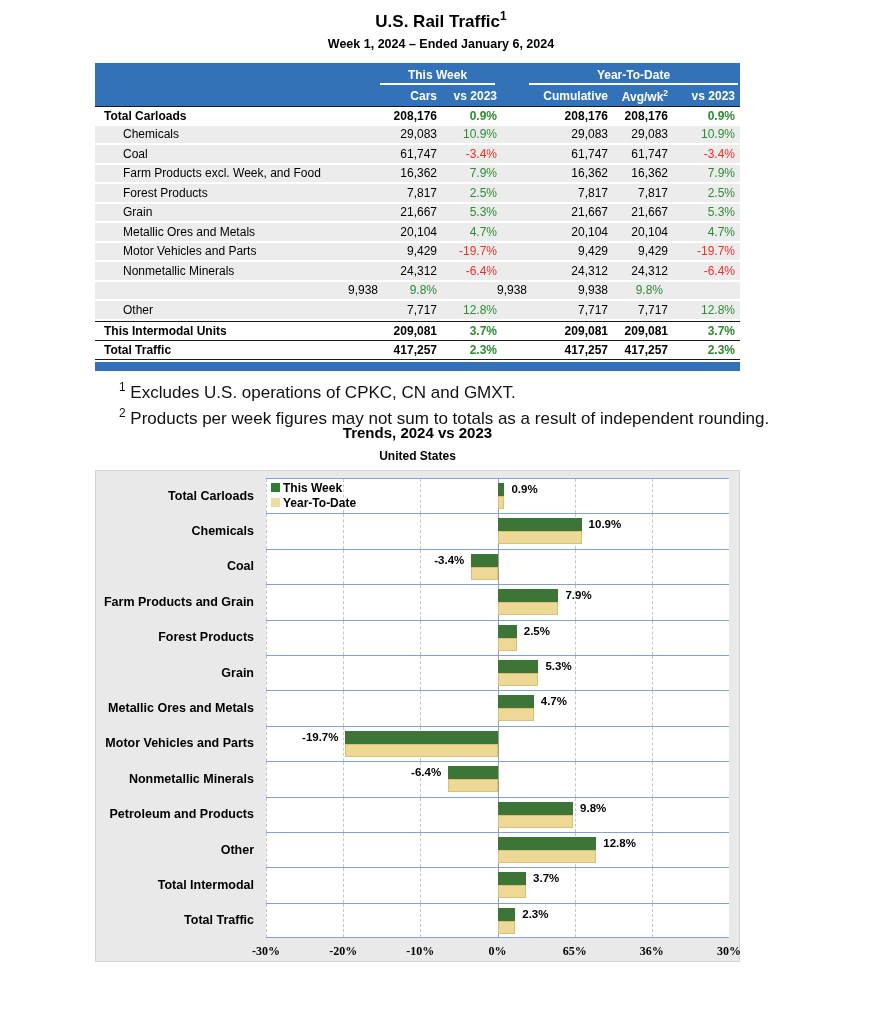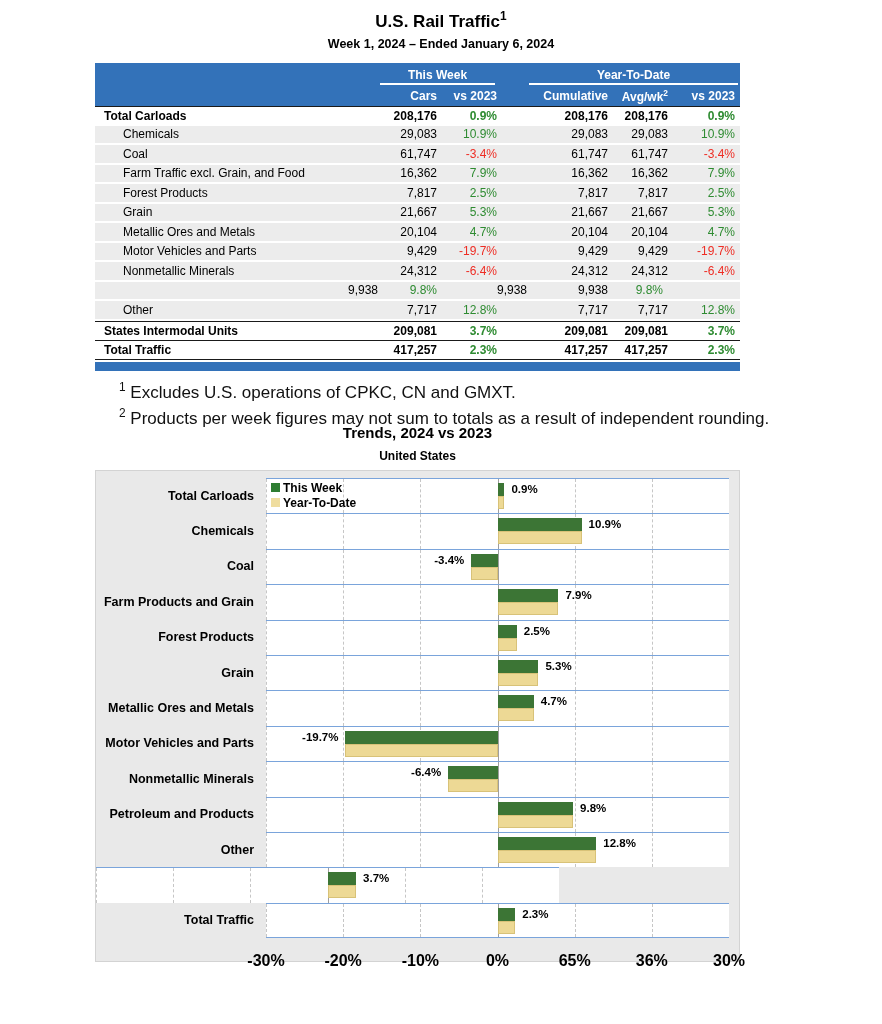--- a/index.html
+++ b/index.html
@@ -59,22 +59,22 @@
   .bar-green { background:#3C7535; }
   .bar-tan { background:#EDD995; box-shadow:inset 0 0 0 1px #D8C278; }
   .bar-val { position:absolute; top:4px; font-weight:bold; font-size:11.5px; line-height:13px;
              white-space:nowrap; }
   .legend { position:absolute; left:5px; top:1px; font-size:12px; font-weight:bold; }
   .legend-row { display:flex; align-items:center; height:15px; }
   .swatch { width:9px; height:9px; margin-right:3px; display:inline-block; }
   .swatch.green { background:#2E7D32; }
   .swatch.tan { background:#EFDD9F; }
   .x-axis { position:absolute; left:170px; top:473px; width:463px; height:16px; }
-  .tick { position:absolute; transform:translateX(-50%); font-weight:bold; font-size:16px;
-          white-space:nowrap; top:8px; }
+  .tick { position:absolute; transform:translateX(-50%); font-weight:bold; font-size:12px;
+          white-space:nowrap; top:0;font-family:Liberation Serif, serif; }
 
   
   .footer { position:absolute; left:75px; top:973px; width:689px; height:20px; background:#3372B9;
             border:1px solid #A9C3E4; box-sizing:border-box; display:flex;
             justify-content:space-between; align-items:center; color:#fff; font-weight:bold;
             font-size:12.5px; padding:0 7px; }
 </style>
 </head>
 <body>
 
@@ -123,21 +123,21 @@
         <div class="trow sub">
     <div class="label">Coal</div>
     <div class="num">61,747</div>
     <div class="num pct neg">-3.4%</div>
     <div></div>
     <div class="num">61,747</div>
     <div class="num">61,747</div>
     <div class="num pct pad-r neg">-3.4%</div>
   </div>
         <div class="trow sub">
-    <div class="label">Farm Traffic excl. Grain, and Food</div>
+    <div class="label">Farm Products excl. Week, and Food</div>
     <div class="num">16,362</div>
     <div class="num pct pos">7.9%</div>
     <div></div>
     <div class="num">16,362</div>
     <div class="num">16,362</div>
     <div class="num pct pad-r pos">7.9%</div>
   </div>
         <div class="trow sub">
     <div class="label">Forest Products</div>
     <div class="num">7,817</div>
@@ -194,21 +194,21 @@
         <div class="trow sub">
     <div class="label">Other</div>
     <div class="num">7,717</div>
     <div class="num pct pos">12.8%</div>
     <div></div>
     <div class="num">7,717</div>
     <div class="num">7,717</div>
     <div class="num pct pad-r pos">12.8%</div>
   </div>
         <div class="trow total">
-    <div class="label">States Intermodal Units</div>
+    <div class="label">This Intermodal Units</div>
     <div class="num">209,081</div>
     <div class="num pct pos">3.7%</div>
     <div></div>
     <div class="num">209,081</div>
     <div class="num">209,081</div>
     <div class="num pct pad-r pos">3.7%</div>
   </div>
         <div class="trow total last">
     <div class="label">Total Traffic</div>
     <div class="num">417,257</div>
@@ -390,20 +390,21 @@
             <div class="grid" style="left: 33.3333%;"></div>
             <div class="grid zero" style="left: 50%;"></div>
             <div class="grid" style="left: 66.6667%;"></div>
             <div class="grid" style="left: 83.3333%;"></div>
             <div class="bar bar-green" style="width: 21.3333%; top: 4px; left: 50%;"></div>
             <div class="bar bar-tan" style="width: 21.3333%; top: 17px; left: 50%;"></div>
             <div class="bar-val" style="left: calc(71.3333% + 7px);">12.8%</div>
           </div>
   </div>
         <div class="chart-row">
+    <div class="chart-label">Total Intermodal</div>
     <div class="band">
             <div class="grid" style="left: 0%;"></div>
             <div class="grid" style="left: 16.6667%;"></div>
             <div class="grid" style="left: 33.3333%;"></div>
             <div class="grid zero" style="left: 50%;"></div>
             <div class="grid" style="left: 66.6667%;"></div>
             <div class="grid" style="left: 83.3333%;"></div>
             <div class="bar bar-green" style="width: 6.16667%; top: 4px; left: 50%;"></div>
             <div class="bar bar-tan" style="width: 6.16667%; top: 17px; left: 50%;"></div>
             <div class="bar-val" style="left: calc(56.1667% + 7px);">3.7%</div>

